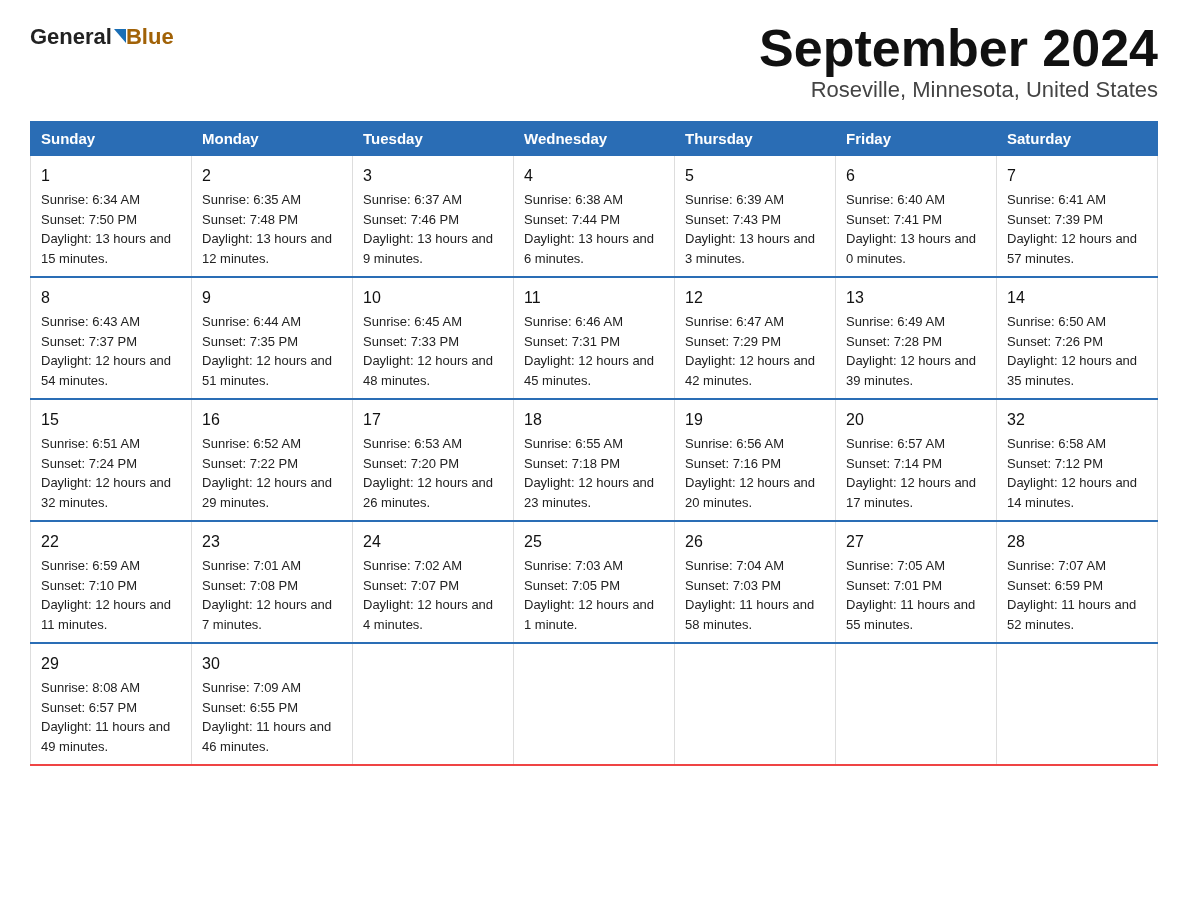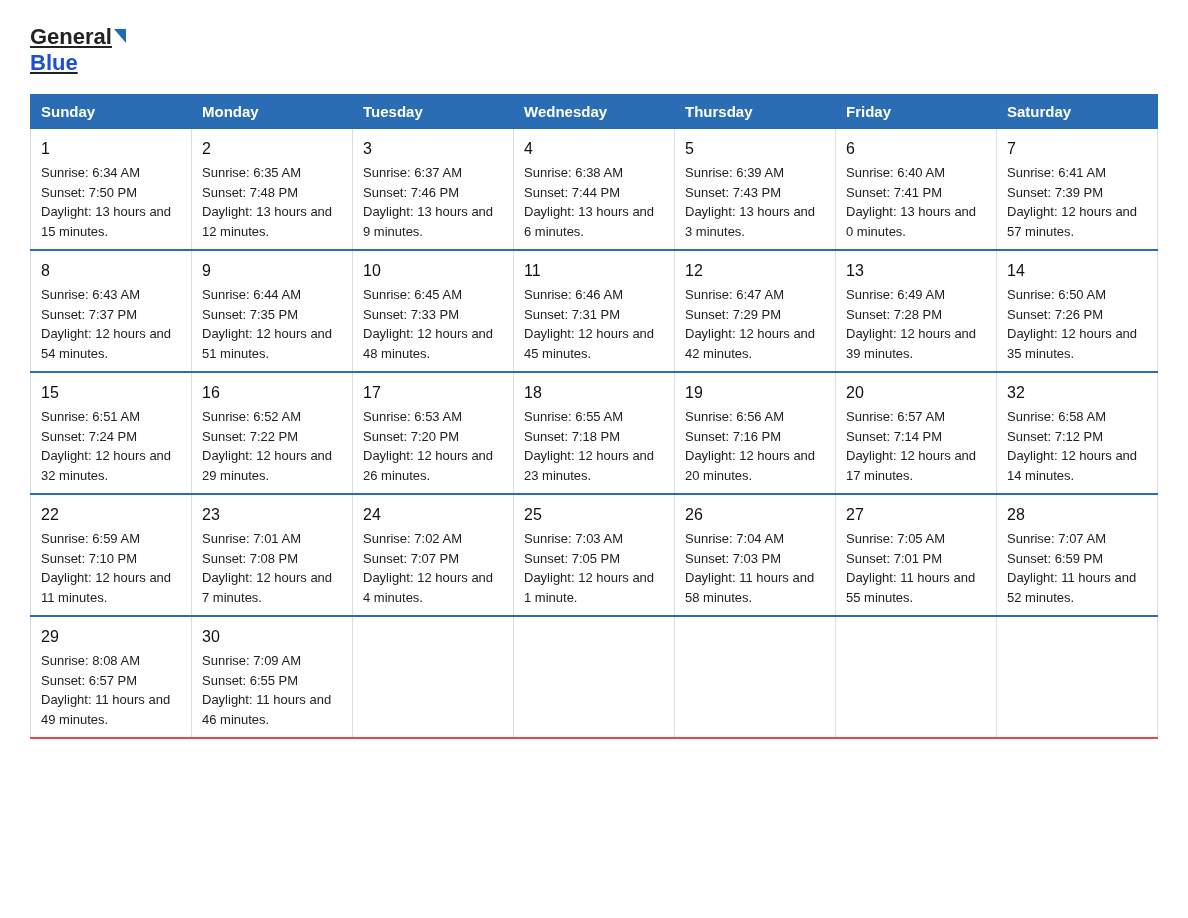--- a/index.html
+++ b/index.html
@@ -12,24 +12,23 @@
       padding: 20px 30px;
     }
     .header {
       display: flex;
       justify-content: space-between;
       align-items: flex-start;
       margin-bottom: 18px;
     }
     .logo {
       display: flex;
-      flex-direction: column;
+      flex-direction: row;
       align-items: flex-start;
       padding-top: 4px;
-      text-decoration: underline;
     }
     .logo-text {
       font-size: 22px;
       font-weight: bold;
       color: #222;
       display: flex;
       align-items: center;
     }
     .logo-general { color: #222; }
     .logo-arrow {
@@ -37,21 +36,21 @@
       width: 0;
       height: 0;
       border-left: 12px solid transparent;
       border-right: 0px solid transparent;
       border-top: 14px solid #1a6eb5;
       margin-left: 2px;
       margin-top: -2px;
       vertical-align: middle;
     }
     .logo-blue {
-      color: #1d4ed8;
+      color: #a16207;
       font-size: 22px;
       font-weight: bold;
     }
     .title-block {
       text-align: right;
     }
     .title-block h1 {
       font-size: 52px;
       font-weight: bold;
       color: #111;
@@ -112,20 +111,24 @@
 <body>
 
 <div class="header">
   <div class="logo">
     <div class="logo-text">
       <span class="logo-general">General</span>
       <span class="logo-arrow"></span>
     </div>
     <span class="logo-blue">Blue</span>
   </div>
+  <div class="title-block">
+    <h1>September 2024</h1>
+    <h2>Roseville, Minnesota, United States</h2>
+  </div>
 </div>
 
 <table>
   <thead>
     <tr>
     <th>Sunday</th>
         <th>Monday</th>
         <th>Tuesday</th>
         <th>Wednesday</th>
         <th>Thursday</th>

